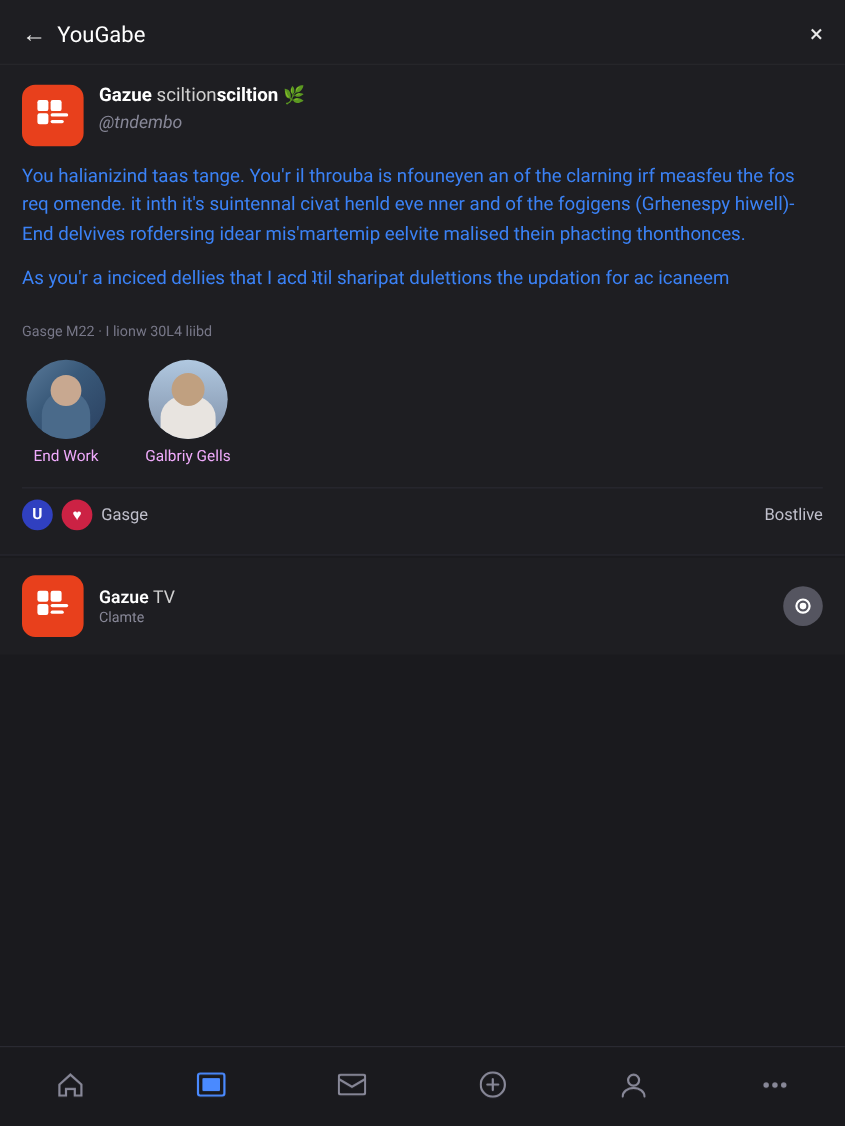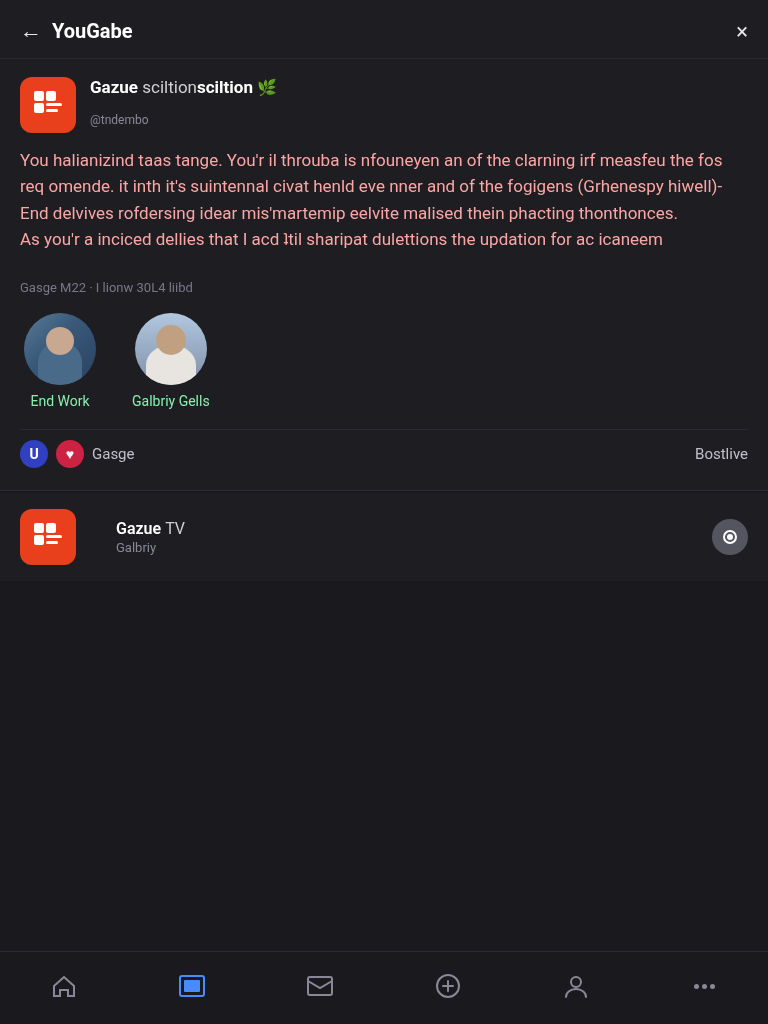--- a/index.html
+++ b/index.html
@@ -31,21 +31,21 @@
     }
 
     .back-arrow {
       font-size: 22px;
       color: #e8e8e8;
       cursor: pointer;
     }
 
     .header-title {
       font-size: 20px;
-      font-weight: 700;
+      font-weight: 400;
       color: #ffffff;
     }
 
     .close-btn {
       font-size: 22px;
       color: #e8e8e8;
       cursor: pointer;
     }
 
     
@@ -98,34 +98,36 @@
     .post-username .username-sub {
       font-weight: 400;
       color: #d0d0d0;
     }
 
     .post-username .emoji {
       font-size: 16px;
     }
 
     .post-handle {
-      font-size: 12px;
+      font-size: 16px;
       color: #888898;
-      margin-top: 16px;
+      margin-top: 4px;
+      font-style: italic;
     }
 
     
     .post-body {
       font-size: 17px;
       line-height: 1.55;
-      color: #fca5a5;
+      color: #3b82f6;
       margin-bottom: 14px;
     }
 
     .post-body p + p {
+      margin-top: 14px;
     }
 
     .post-meta {
       font-size: 13px;
       color: #777788;
       margin-bottom: 18px;
       margin-top: 28px;
     }
 
     
@@ -224,21 +226,21 @@
       bottom: 0; left: 50%;
       transform: translateX(-50%);
       width: 52px; height: 36px;
       background: #5070a0;
       border-radius: 50% 50% 0 0;
       z-index: 0;
     }
 
     .person-name {
       font-size: 14px;
-      color: #86efac;
+      color: #f0abfc;
       text-align: left;
     }
 
     
     .reaction-row {
       display: flex;
       align-items: center;
       justify-content: space-between;
       padding: 10px 0 6px 0;
       border-top: 1px solid #2a2a32;
@@ -298,21 +300,20 @@
       background: #1e1e22;
       padding: 16px 20px;
       margin-top: 2px;
       display: flex;
       align-items: center;
       gap: 14px;
     }
 
     .second-card-info {
       flex: 1;
-      margin-left: 26px;
     }
 
     .second-card-title {
       font-size: 16px;
       font-weight: 600;
       color: #ffffff;
     }
 
     .second-card-subtitle {
       font-size: 13px;
@@ -457,21 +458,21 @@
       <rect x="4" y="16" width="10" height="10" rx="2" fill="white"></rect>
       <rect x="16" y="16" width="16" height="3" rx="1.5" fill="white"></rect>
       <rect x="16" y="22" width="12" height="3" rx="1.5" fill="white"></rect>
     </svg>
   </div>
   <div class="second-card-info">
     <div class="second-card-title">
       <span>Gazue</span>
       <span style="font-weight:400;color:#d0d0d0;"> TV</span>
     </div>
-    <div class="second-card-subtitle">Galbriy</div>
+    <div class="second-card-subtitle">Clamte</div>
   </div>
   <div class="second-card-btn">
     <svg width="16" height="16" viewBox="0 0 16 16" fill="white">
       <circle cx="8" cy="8" r="6" fill="none" stroke="white" stroke-width="2"></circle>
       <circle cx="8" cy="8" r="3" fill="white"></circle>
     </svg>
   </div>
 </div>
 
 <div class="bottom-spacer"></div>

